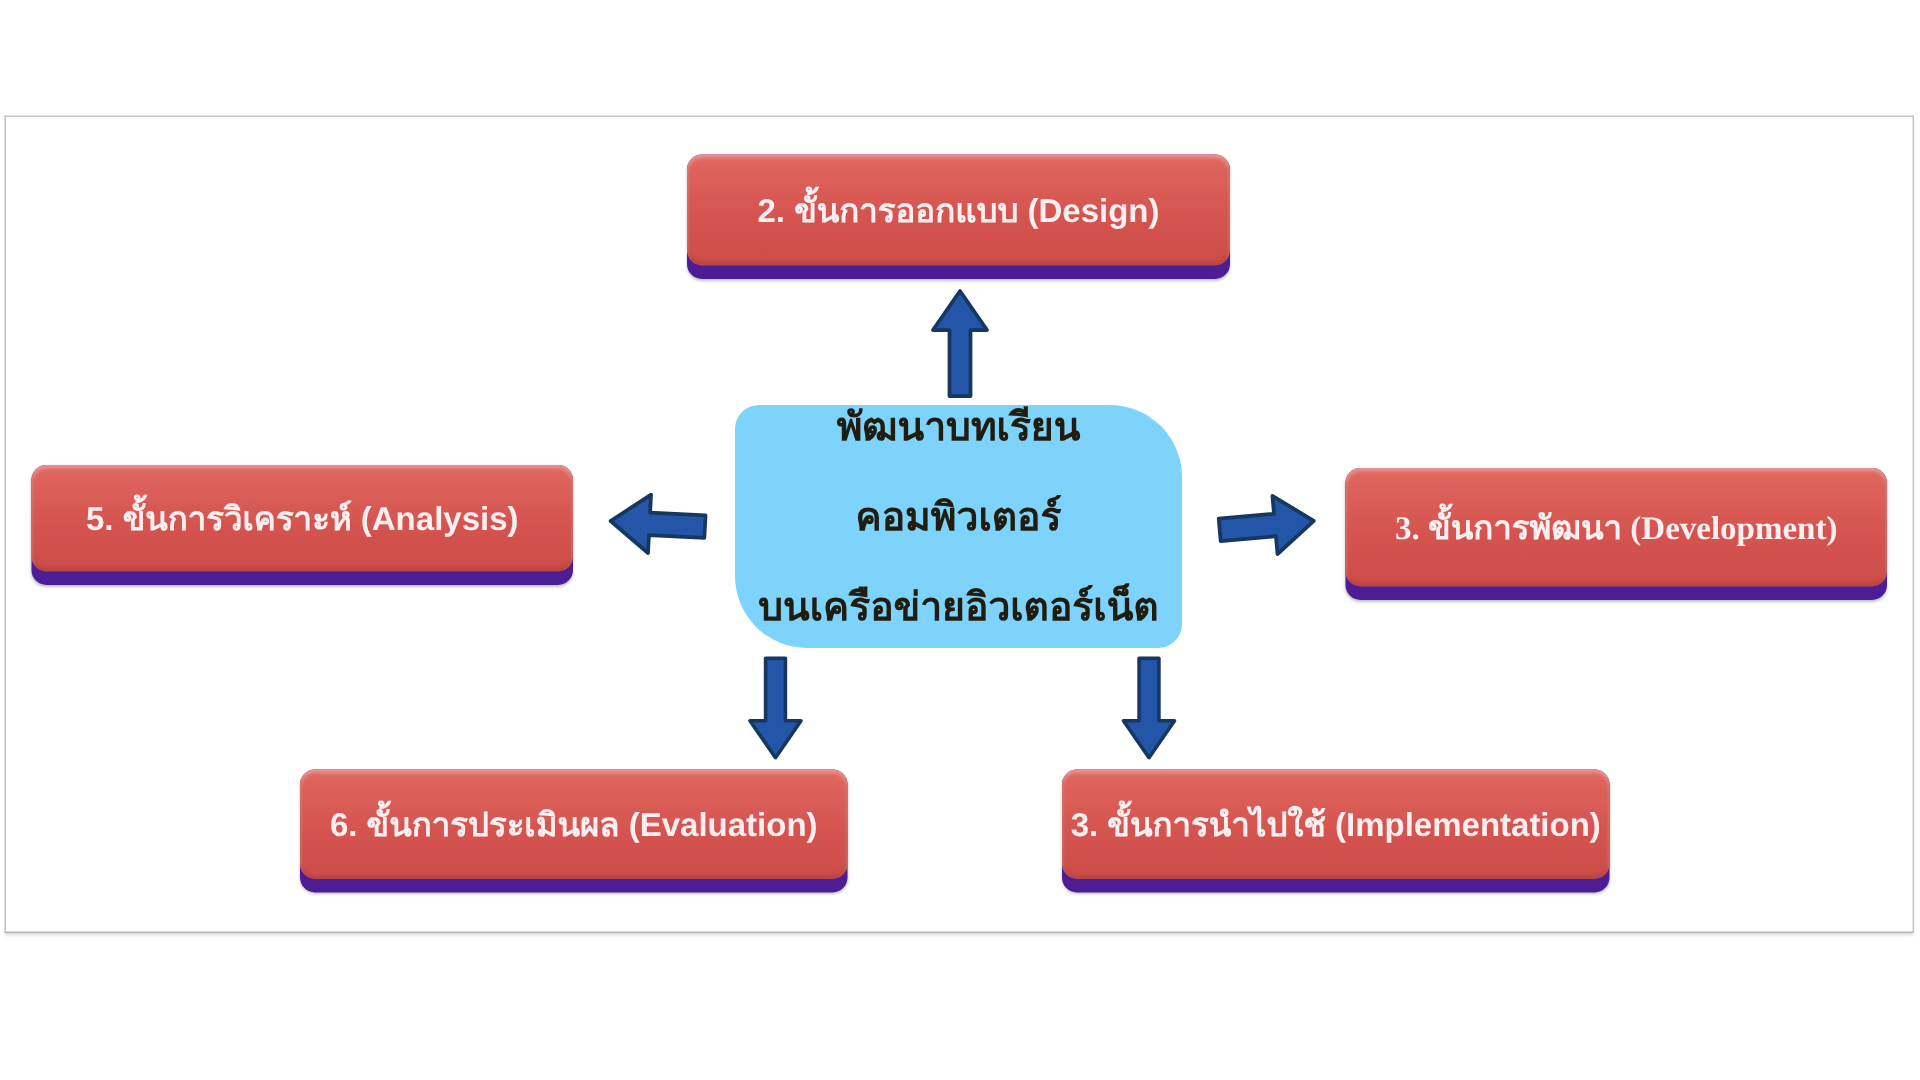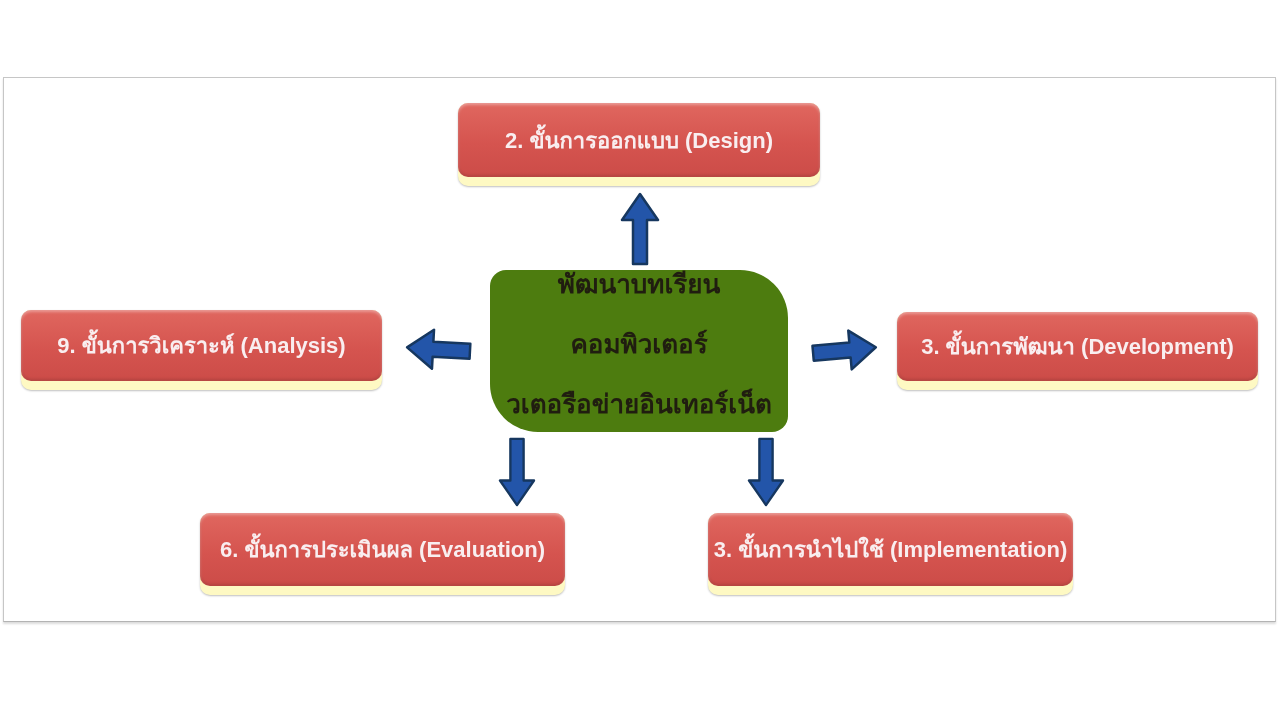--- a/index.html
+++ b/index.html
@@ -16,21 +16,21 @@
     left: 3px; top: 77px;
     width: 1271px; height: 543px;
     border: 1px solid #c6c6c6;
     border-bottom-color: #b3b3b3;
     box-shadow: 0 2px 2px rgba(0,0,0,0.14);
     background: #ffffff;
   }
   
   .rnode {
     position: absolute;
-    background: #fef9c3;
+    background: #4c1d95;
     border-radius: 10px;
     box-shadow: 0 1px 2px rgba(0,0,0,0.25);
   }
   .rbody {
     position: absolute;
     left: 0; right: 0; top: 0; bottom: 9px;
     border-radius: 10px;
     background: linear-gradient(180deg, #e0675f 0%, #d5544f 55%, #cc4c48 100%);
     box-shadow: inset 0 2px 3px rgba(255,255,255,0.35), inset 0 -2px 3px rgba(0,0,0,0.12);
     display: flex;
@@ -40,21 +40,21 @@
     font-size: 22px;
     font-weight: bold;
     text-align: center;
     white-space: nowrap;
   }
   
   .center-node {
     position: absolute;
     left: 490px; top: 270px;
     width: 298px; height: 162px;
-    background: #4d7c0f;
+    background: #7dd3fc;
     border-radius: 16px 48px 16px 48px;
     display: flex;
     flex-direction: column;
     align-items: center;
     justify-content: center;
     color: #201d10;
     font-size: 26px;
     font-weight: bold;
     text-align: center;
     line-height: 60px;
@@ -79,45 +79,45 @@
   <div class="frame"></div>
 
   <div class="rnode" style="left:458px; top:103px; width:362px; height:83px;">
     <div class="rbody">
       <span>2. ขั้นการออกแบบ (Design)</span>
     </div>
   </div>
 
   <div class="rnode" style="left:21px; top:310px; width:361px; height:80px;">
     <div class="rbody">
-      <span>9. ขั้นการวิเคราะห์ (Analysis)</span>
+      <span>5. ขั้นการวิเคราะห์ (Analysis)</span>
     </div>
   </div>
 
-  <div class="rnode" style="left:897px; top:312px; width:361px; height:78px;">
+  <div class="rnode" style="left:897px; top:312px; width:361px; height:88px;font-family:Liberation Serif, serif;">
     <div class="rbody">
       <span>3. ขั้นการพัฒนา (Development)</span>
     </div>
   </div>
 
   <div class="rnode" style="left:200px; top:513px; width:365px; height:82px;">
     <div class="rbody">
       <span>6. ขั้นการประเมินผล (Evaluation)</span>
     </div>
   </div>
 
   <div class="rnode" style="left:708px; top:513px; width:365px; height:82px;">
     <div class="rbody">
       <span>3. ขั้นการนำไปใช้ (Implementation)</span>
     </div>
   </div>
 
   <div class="center-node">
     <span>พัฒนาบทเรียนคอมพิวเตอร์</span>
-    <span>วเตอรือข่ายอินเทอร์เน็ต</span>
+    <span>บนเครือข่ายอิวเตอร์เน็ต</span>
   </div>
 
   <svg class="arrow arrow-up" style="left:620px; top:192px;" width="40" height="74" viewBox="0 0 40 74">
     <polygon points="20,2 38,28 27,28 27,72 13,72 13,28 2,28"></polygon>
   </svg>
 
   <svg class="arrow arrow-left" style="left:405px; top:327px;" width="67" height="45" viewBox="0 0 67 45">
     <polygon points="2,22 28,3 28,15 65,15 65,30 28,30 28,42"></polygon>
   </svg>
 

